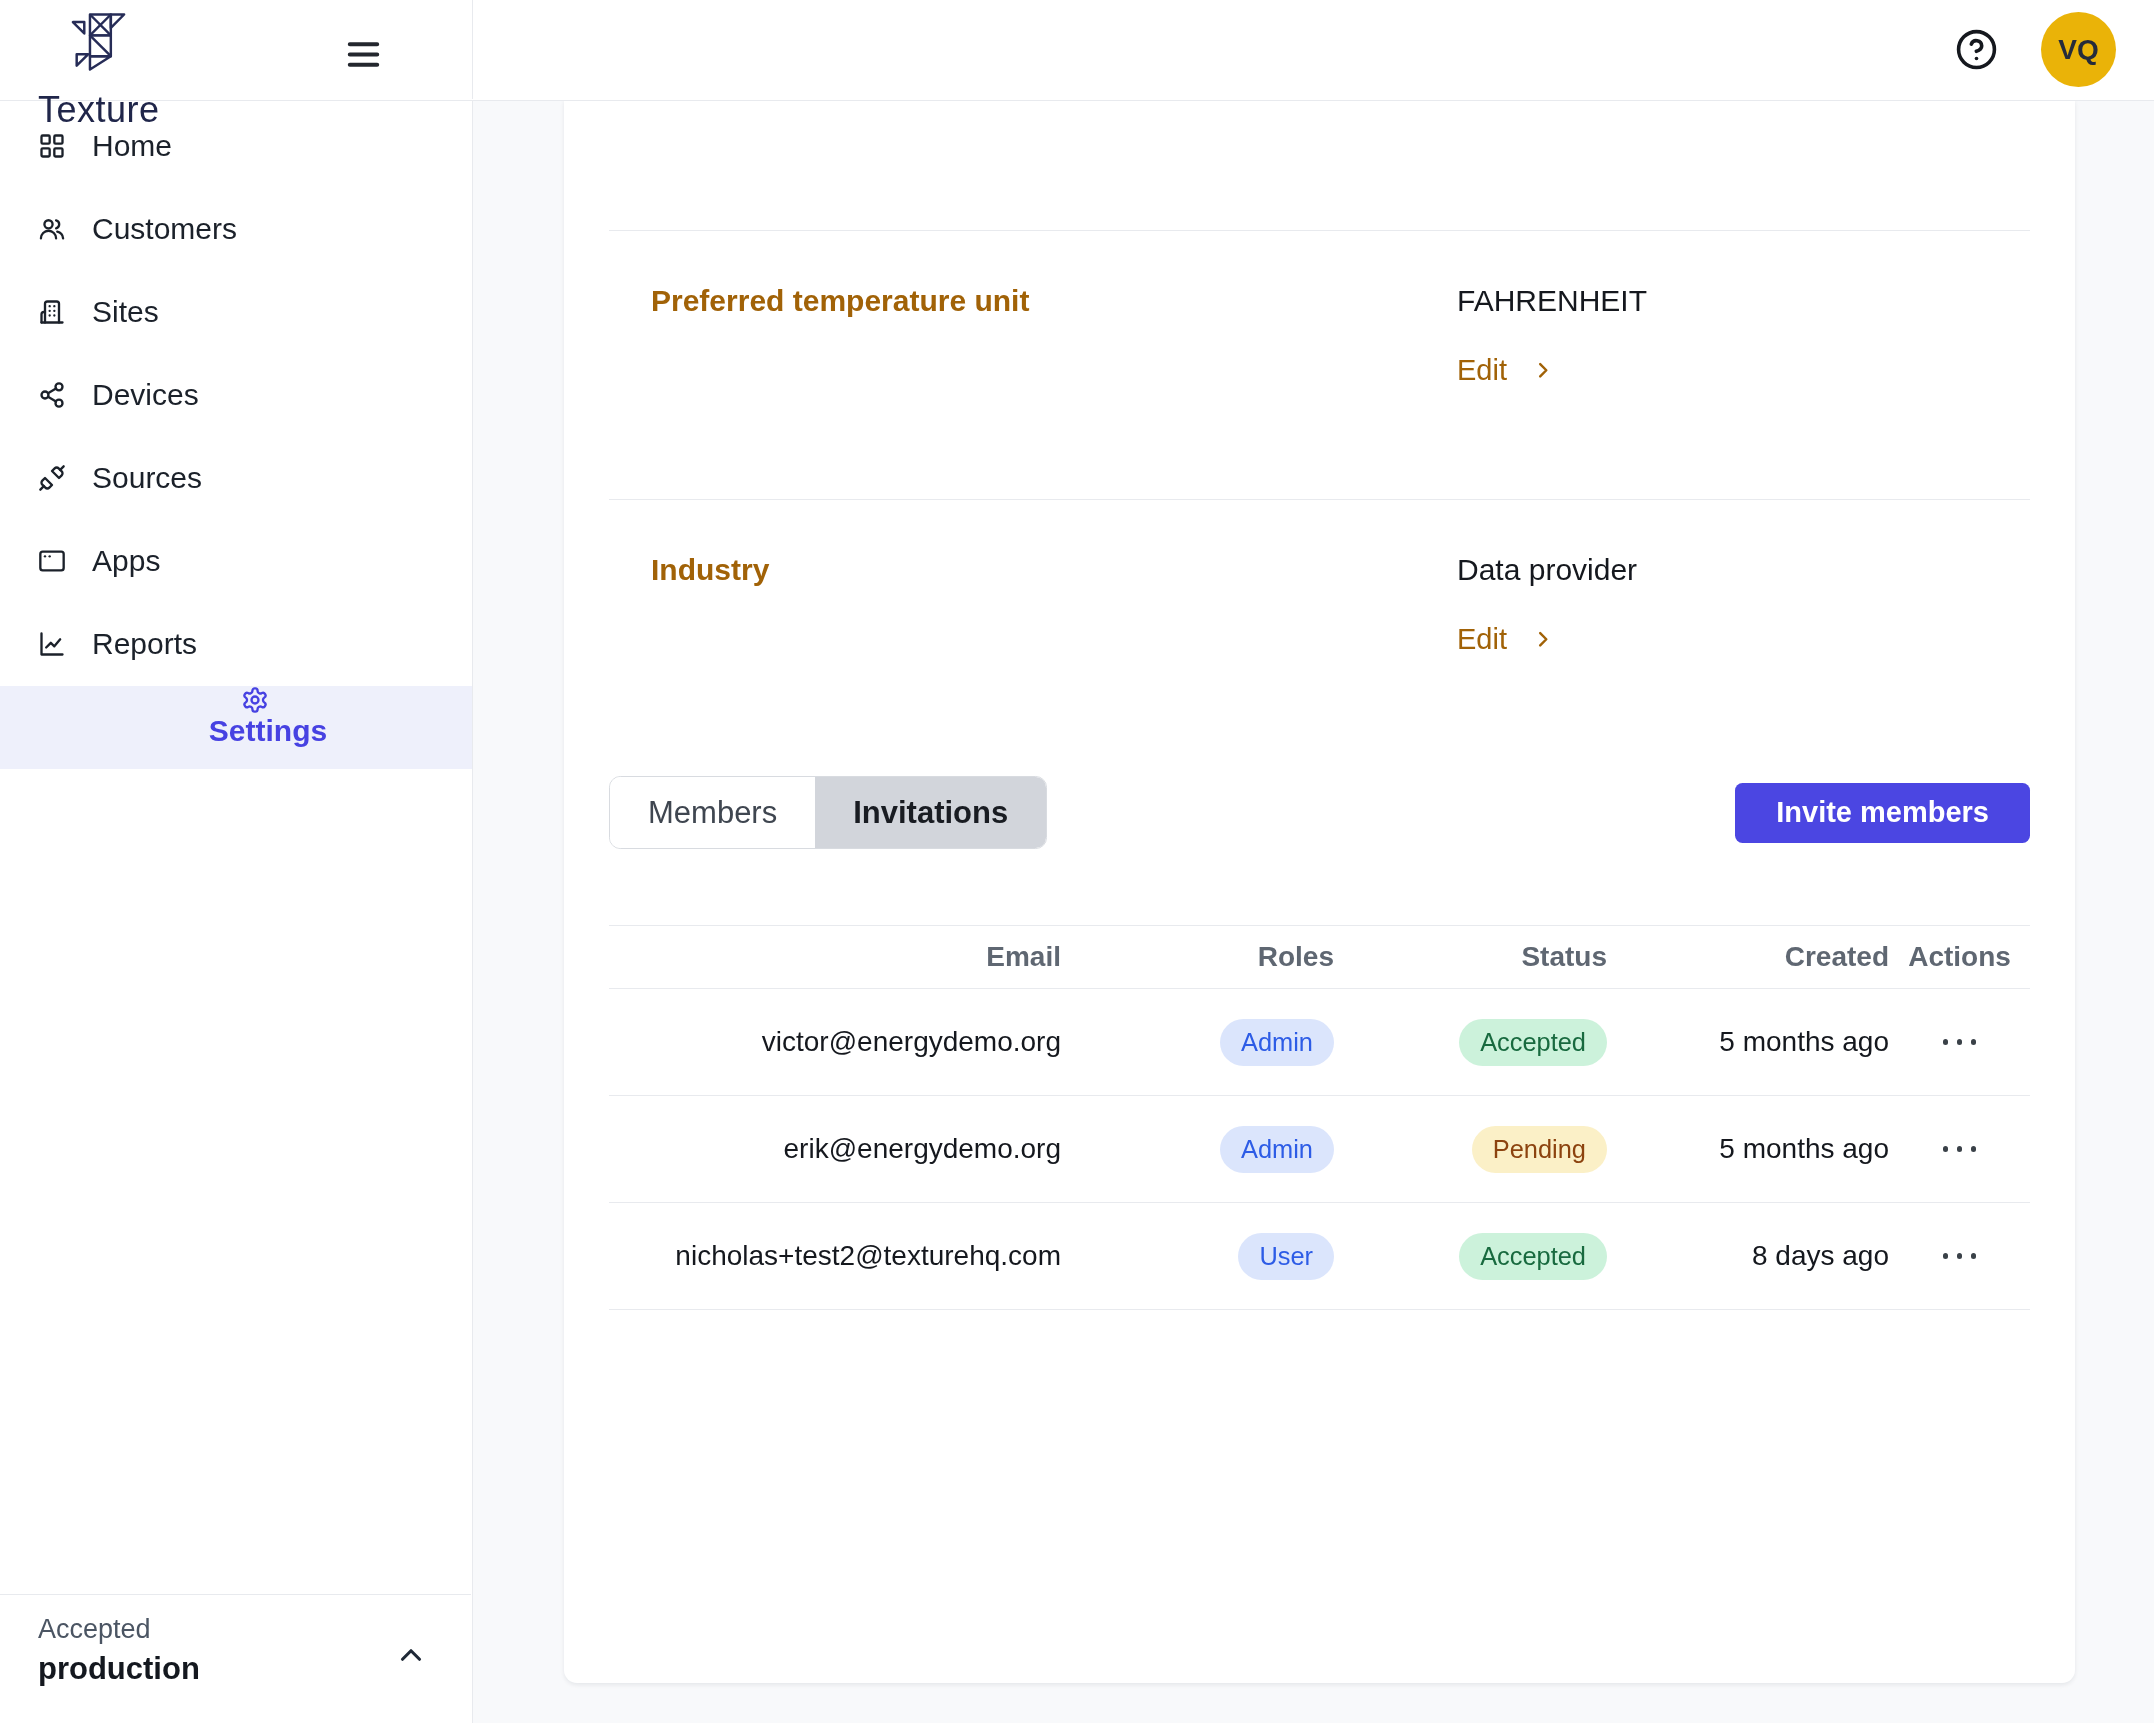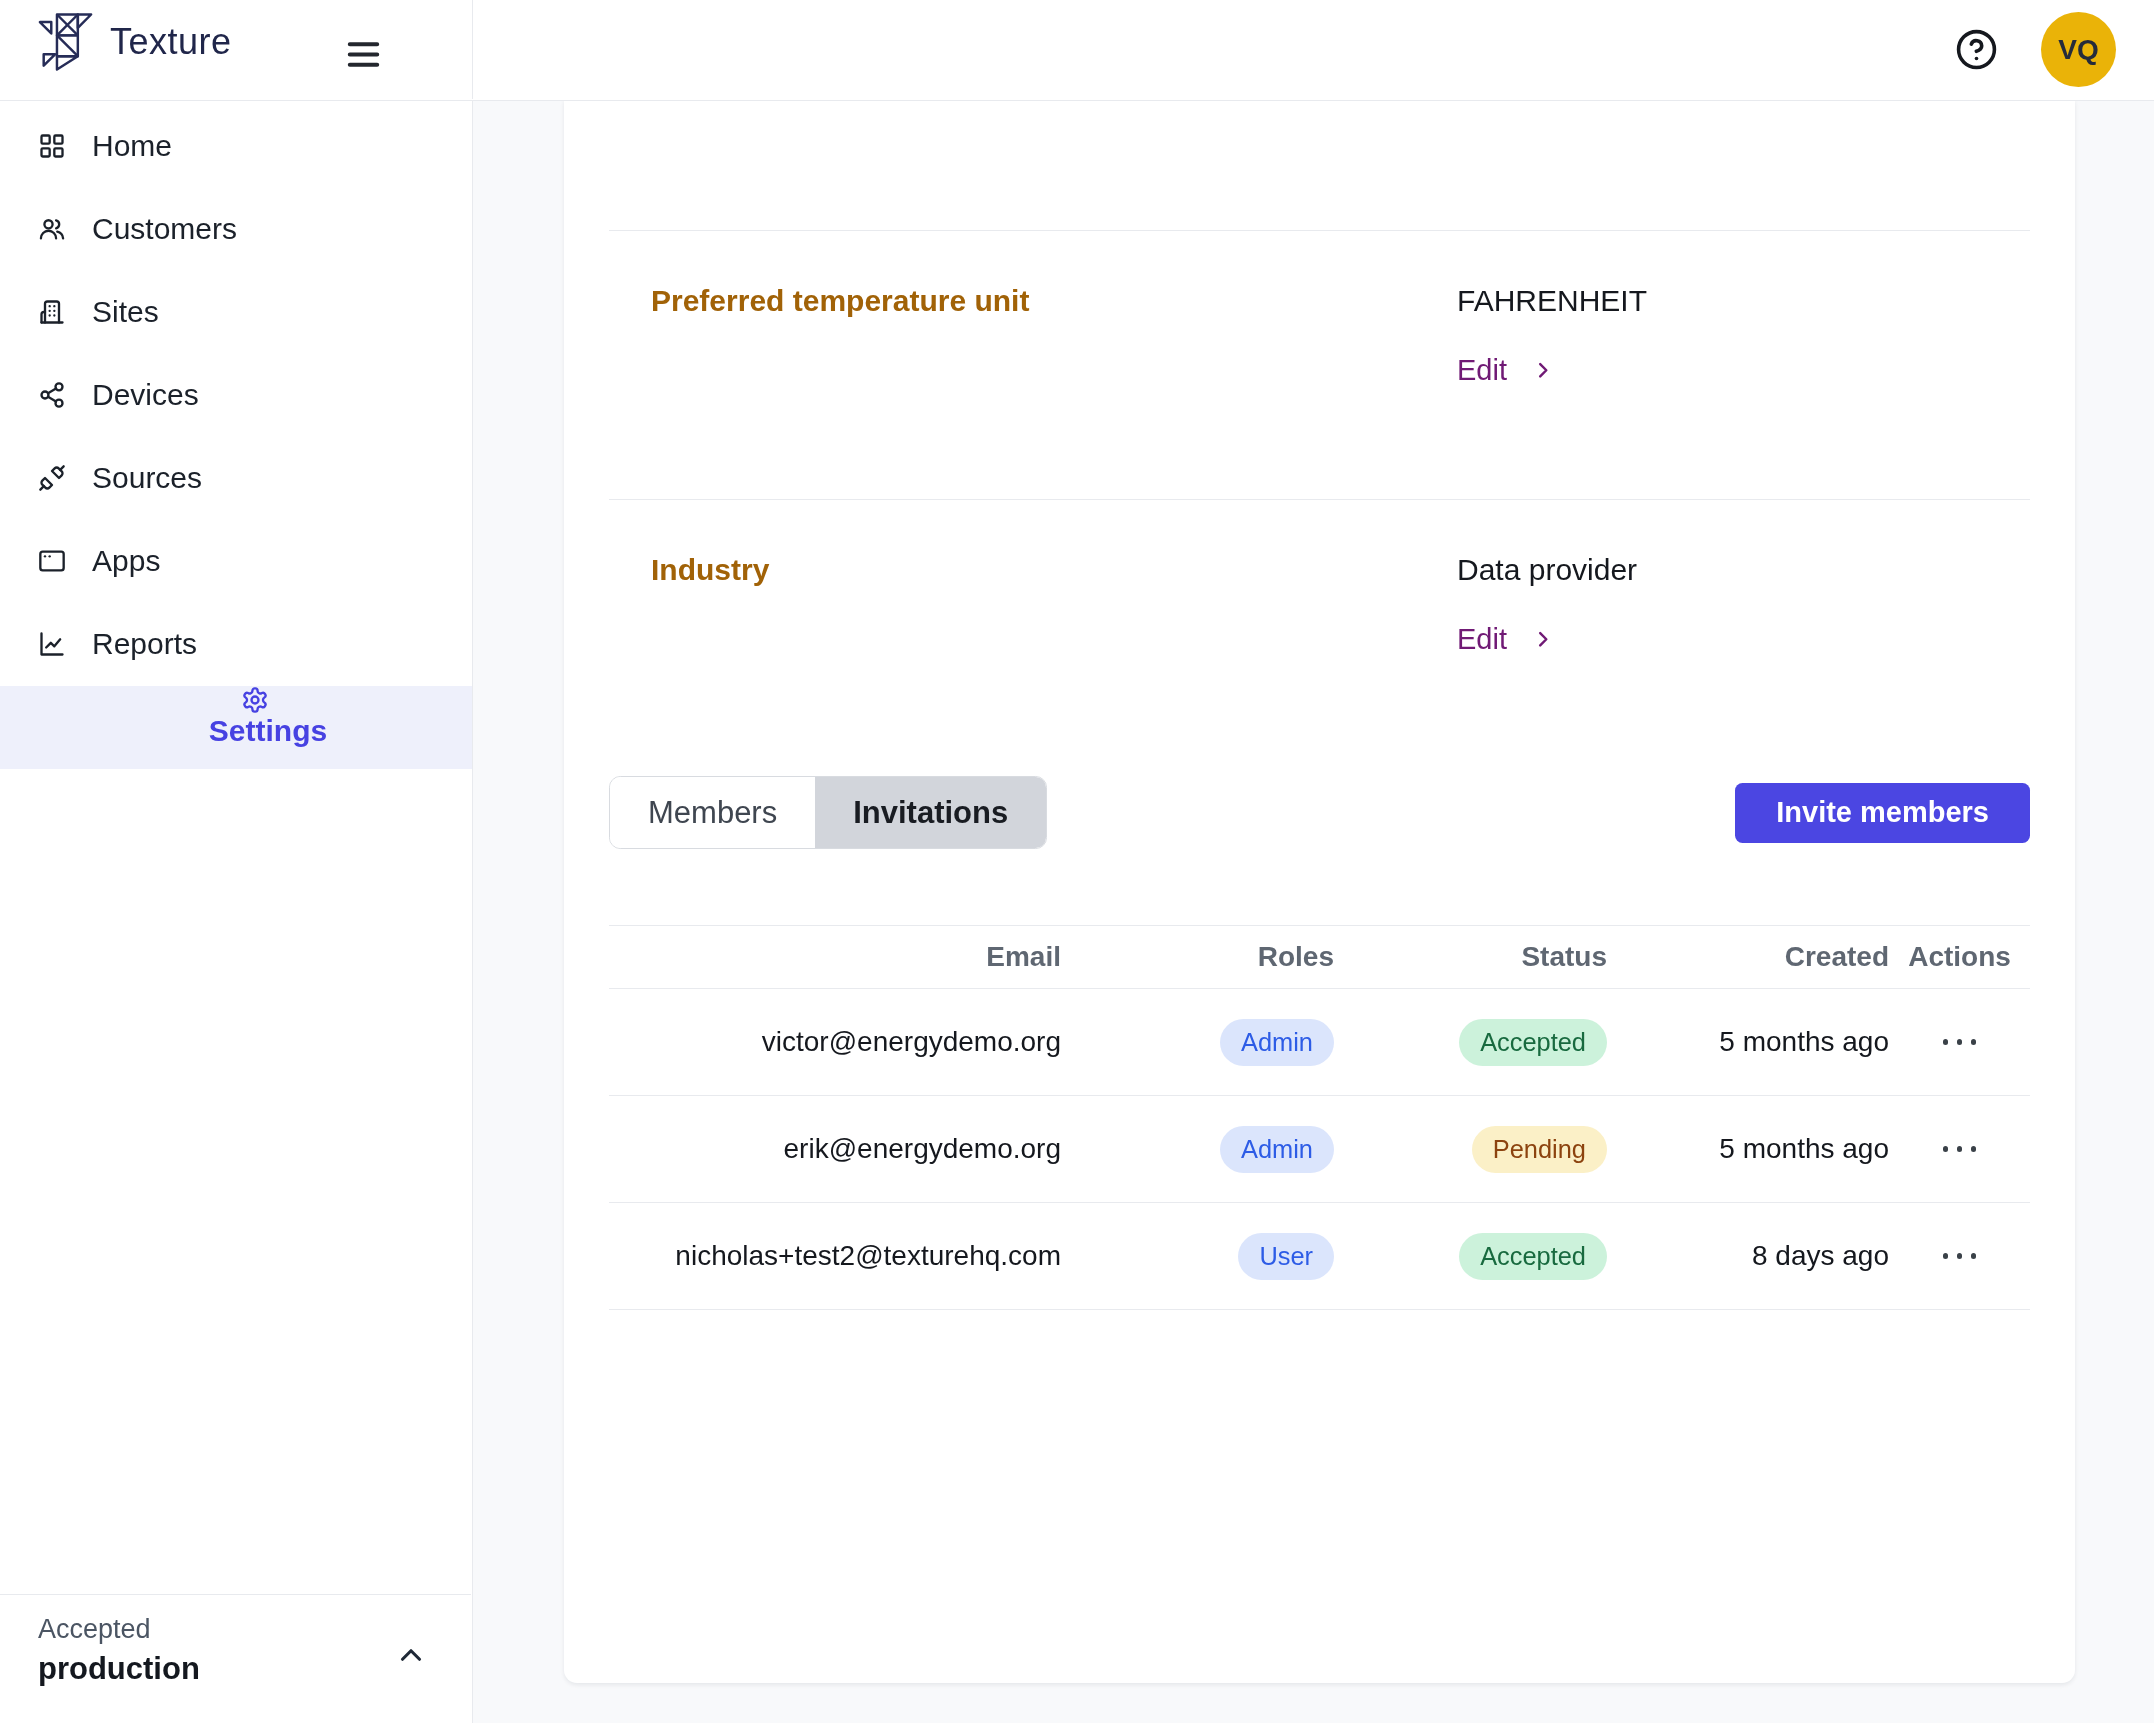--- a/index.html
+++ b/index.html
@@ -16,21 +16,21 @@
 
   
   .header {
     position:absolute; top:0; left:0; width:2154px; height:101px;
     background:#ffffff; border-bottom:1.9px solid #e8eaee; z-index:5;
   }
   .header-left {
     position:absolute; left:0; top:0; width:473px; height:99px;
     border-right:1.9px solid #e8eaee;
   }
-  .logo { position:absolute; left:38px; top:12.2px; display:flex; align-items:center; gap:17px; cursor:pointer; }
+  .logo { position:absolute; left:38px; top:12.2px; display:flex; align-items:center; gap:17px; cursor:pointer;flex-direction:column; }
   .logo-mark { width:55px; height:60px; color:#262c57; }
   .logo-text { font-size:36px; font-weight:500; color:#20264a; letter-spacing:0.5px; }
   .menu-btn { position:absolute; left:343px; top:34px; width:41px; height:34px; color:#23272e; cursor:pointer; background:none; border:none; }
   .header-icons { position:absolute; right:38px; top:0; height:99px; display:flex; align-items:center; gap:43px; }
   .help-btn { width:43px; height:43px; color:#15181e; cursor:pointer; background:none; border:none; }
   .avatar {
     width:75px; height:75px; border-radius:50%; background:#eab308;
     display:flex; align-items:center; justify-content:center;
     font-size:28px; font-weight:700; color:#252b3b; cursor:pointer; border:none;
   }
@@ -68,21 +68,21 @@
   }
   .spacer-top { height:129px; }
   .divider { border-top:1.9px solid #e8eaee; }
 
   .section { display:flex; padding:53px 0 112px; }
   .section.section--last { padding-bottom:120px; }
   .section .sec-label { margin-left:42px; width:806px; font-size:30px; font-weight:700; color:#a16207; }
   .value-col .sec-value { font-size:30px; color:#15181e; }
   .edit-link {
     margin-top:36px; display:flex; align-items:center; gap:24px; width:max-content;
-    font-size:29px; color:#701a75; cursor:pointer; background:none; border:none;
+    font-size:29px; color:#a16207; cursor:pointer; background:none; border:none;
     font-family:inherit;
   }
   .edit-link svg { width:24.5px; height:24.5px; }
 
   .tabs-row { display:flex; justify-content:space-between; align-items:center; height:73px; }
   .tab-group {
     display:flex; height:73px; border:1.9px solid #d8dbe0; border-radius:11.3px;
     overflow:hidden; background:#ffffff;
   }
   .tab {

